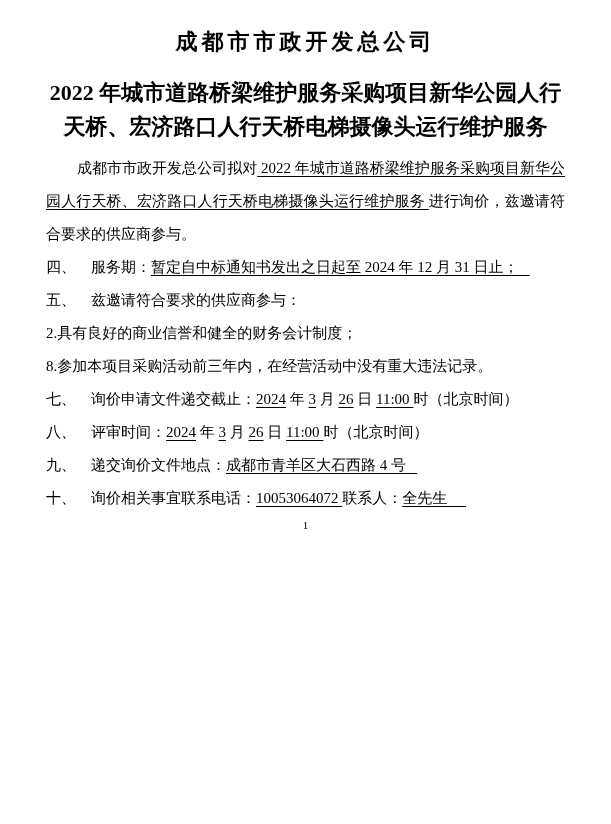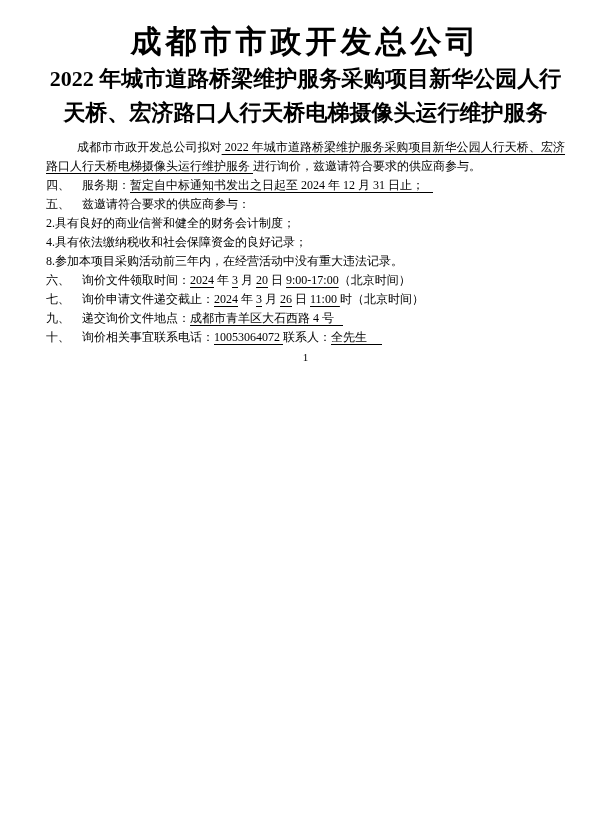--- a/index.html
+++ b/index.html
@@ -12,38 +12,38 @@
     width: 611px;
     height: 824px;
     margin: 0;
     background: #ffffff;
     color: #000000;
     padding: 24px 46px 0 46px;
     font-family: "Liberation Serif", "DejaVu Serif", serif;
     overflow: hidden;
   }
   .title-org {
-    margin: 0 0 2px 0;
+    margin: 0 0 16px 0;
     text-align: center;
-    font-size: 31px;
+    font-size: 22px;
     font-weight: bold;
     line-height: 36px;
     letter-spacing: 4px;
   }
   .title-doc {
     margin: 0 0 8px 0;
     text-align: center;
     font-size: 22px;
     font-weight: bold;
     line-height: 34px;
   }
   .para {
     margin: 0;
-    font-size: 12px;
-    line-height: 19px;
+    font-size: 15px;
+    line-height: 33px;
     text-align: justify;
     word-break: break-word;
   }
   .indent {
     text-indent: 31px;
   }
   .u {
     text-decoration: underline;
     text-decoration-thickness: 1px;
     text-underline-offset: 3px;
@@ -71,28 +71,27 @@
 
 
   <p class="para"><span>四、　服务期：</span><span class="u">暂定自中标通知书发出之日起至 2024 年 12 月 31 日止；   </span></p>
 
   <p class="para"><span>五、　兹邀请符合要求的供应商参与：</span></p>
 
 
   <p class="para"><span>2.具有良好的商业信誉和健全的财务会计制度；</span></p>
 
 
-  <p class="para"><span>4.具有依法缴纳税收和社会保障资金的良好记录；</span></p>
 
   <p class="para"><span>8.参加本项目采购活动前三年内，在经营活动中没有重大违法记录。</span></p>
 
-  <p class="para"><span>六、　询价文件领取时间：</span><span class="u">2024</span><span> 年 </span><span class="u">3</span><span> 月 </span><span class="u">20</span><span> 日 </span><span class="u">9:00-17:00</span><span>（北京时间）</span></p>
 
   <p class="para"><span>七、　询价申请文件递交截止：</span><span class="u">2024</span><span> 年 </span><span class="u">3</span><span> 月 </span><span class="u">26</span><span> 日 </span><span class="u">11:00 </span><span>时（北京时间）</span></p>
 
+  <p class="para"><span>八、　评审时间：</span><span class="u">2024</span><span> 年 </span><span class="u">3</span><span> 月 </span><span class="u">26</span><span> 日 </span><span class="u">11:00 </span><span>时（北京时间）</span></p>
 
   <p class="para"><span>九、　递交询价文件地点：</span><span class="u">成都市青羊区大石西路 4 号   </span></p>
 
   <p class="para"><span>十、　询价相关事宜联系电话：</span><span class="u">10053064072 </span><span>联系人：</span><span class="u">全先生     </span></p>
 
   <div class="footer"><span>1</span></div>
 
 </div>
 
 </body></html>

